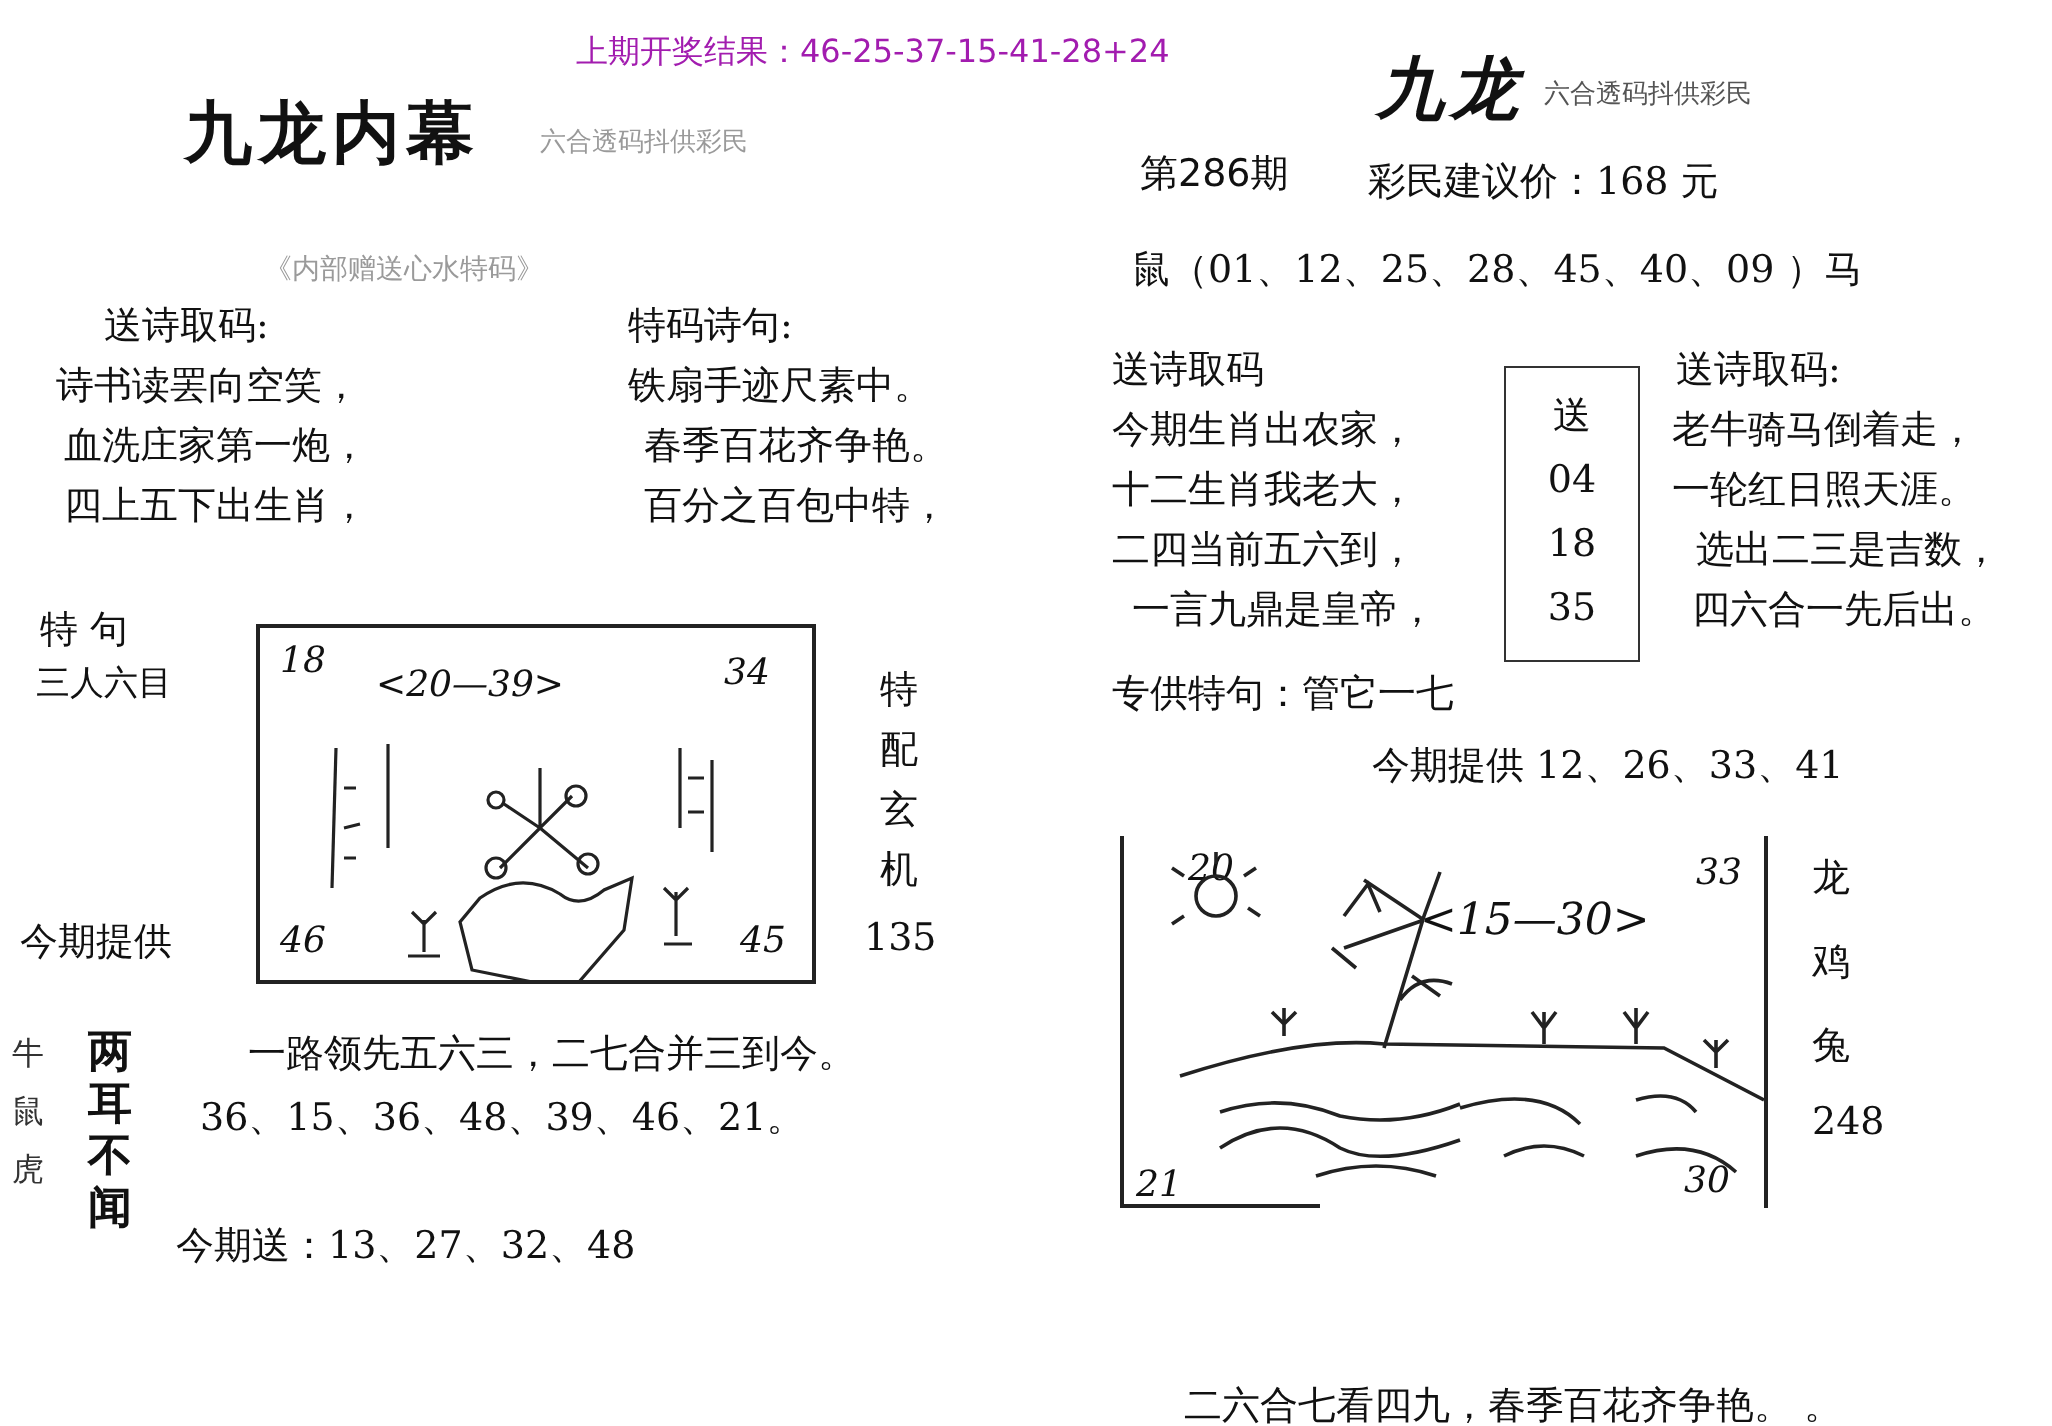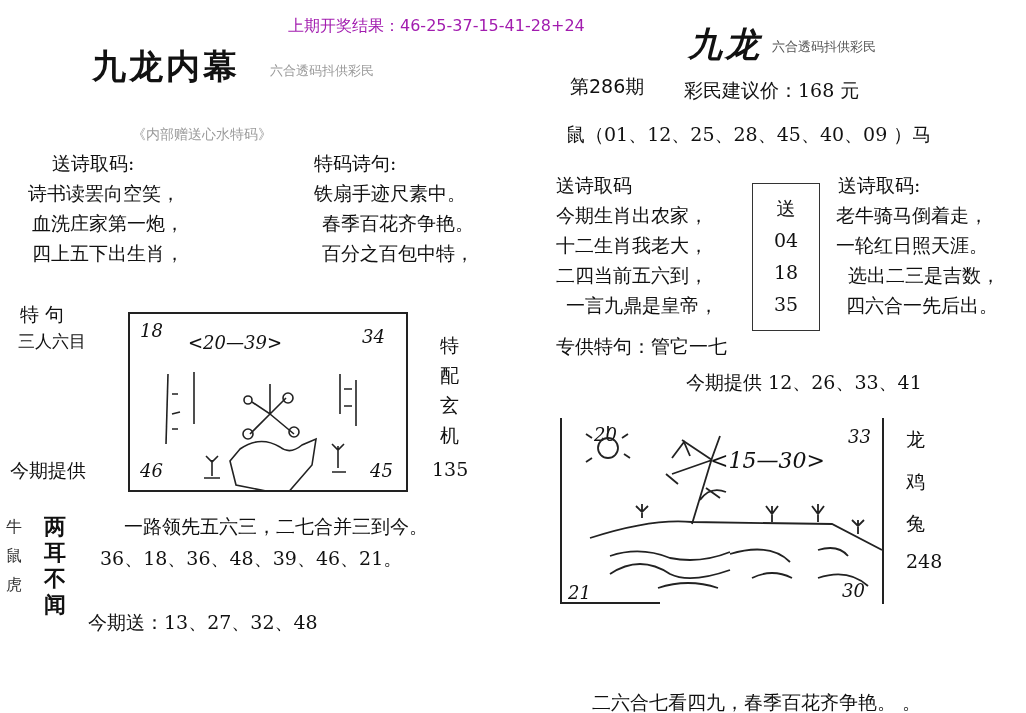--- a/index.html
+++ b/index.html
@@ -86,21 +86,21 @@
   <div>鼠</div>
   <div>虎</div>
 </div>
 <div class="abs bold-col" style="left:44px;top:514px;">
   <div>两</div>
   <div>耳</div>
   <div>不</div>
   <div>闻</div>
 </div>
 <div class="abs lh" style="left:124px;top:514px;">一路领先五六三，二七合并三到今。</div>
-<div class="abs lh" style="left:100px;top:546px;">36、18、36、48、39、46、21。</div>
+<div class="abs lh" style="left:100px;top:546px;">36、15、36、48、39、46、21。</div>
 <div class="abs lh" style="left:88px;top:610px;">今期送：13、27、32、48</div>
 
 <div class="abs title-big" style="left:688px;top:22px;font-style:italic;">九龙</div>
 <div class="abs faint" style="left:772px;top:38px;color:#555;">六合透码抖供彩民</div>
 <div class="abs" style="left:570px;top:74px;font-family:'DejaVu Sans','Liberation Sans',sans-serif;font-size:19px;">第286期</div>
 <div class="abs lh" style="left:684px;top:78px;text-align:center;">彩民建议价：168 元</div>
 <div class="abs lh" style="left:566px;top:122px;">鼠（01、12、25、28、45、40、09 ）马</div>
 
 <div class="abs poem" style="left:556px;top:170px;">送诗取码</div>
 <div class="abs poem" style="left:556px;top:200px;">

